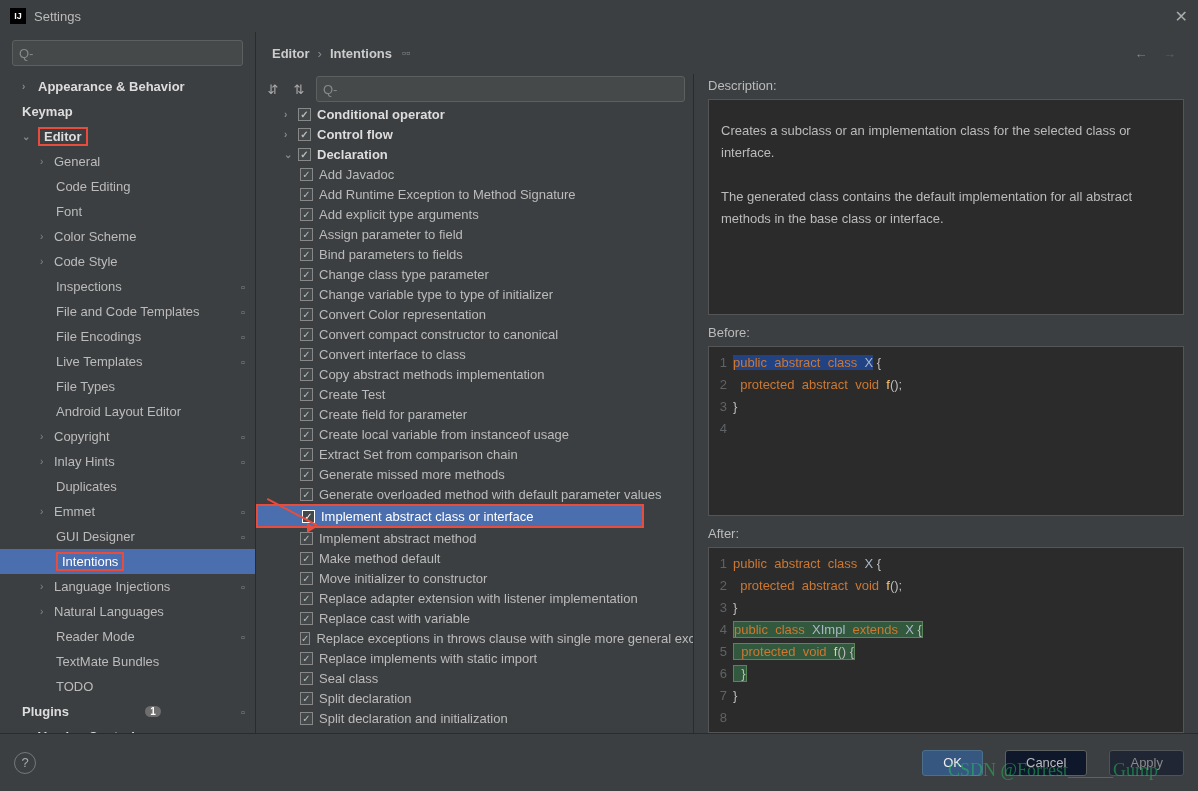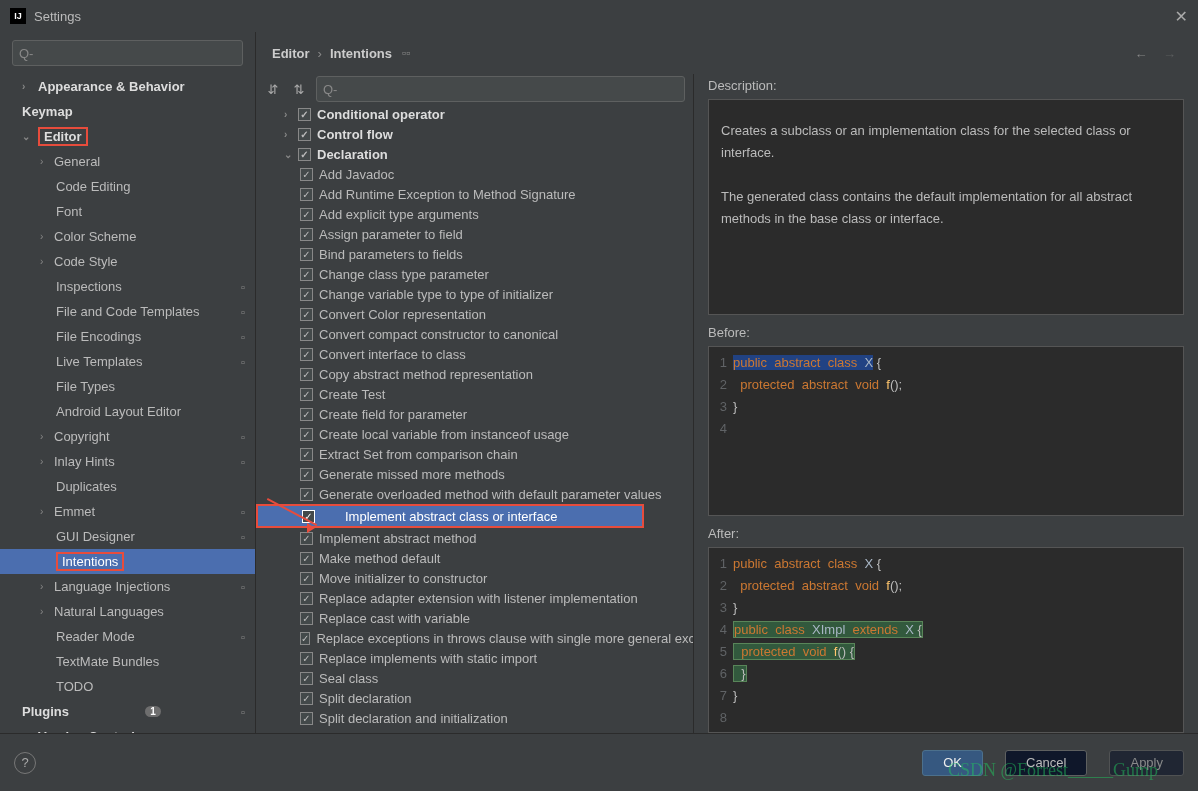--- a/index.html
+++ b/index.html
@@ -260,21 +260,21 @@
             <div class="node d1">
               <span class="cb checked"></span>
               <span>Convert compact constructor to canonical</span>
             </div>
             <div class="node d1">
               <span class="cb checked"></span>
               <span>Convert interface to class</span>
             </div>
             <div class="node d1">
               <span class="cb checked"></span>
-              <span>Copy abstract method representation</span>
+              <span>Copy abstract methods implementation</span>
             </div>
             <div class="node d1">
               <span class="cb checked"></span>
               <span>Create Test</span>
             </div>
             <div class="node d1">
               <span class="cb checked"></span>
               <span>Create field for parameter</span>
             </div>
             <div class="node d1">
@@ -286,21 +286,21 @@
               <span>Extract Set from comparison chain</span>
             </div>
             <div class="node d1">
               <span class="cb checked"></span>
               <span>Generate missed more methods</span>
             </div>
             <div class="node d1">
               <span class="cb checked"></span>
               <span>Generate overloaded method with default parameter values</span>
             </div>
-            <div class="node d1 sel" style="border: 2px solid rgb(231, 76, 60); width: 340px; box-sizing: content-box; gap: 24px;">
+            <div class="node d1 sel" style="border: 2px solid rgb(231, 76, 60); width: 340px; box-sizing: content-box;">
               <span class="cb checked"></span>
               <span>Implement abstract class or interface</span>
             </div>
             <div class="node d1">
               <span class="cb checked"></span>
               <span>Implement abstract method</span>
             </div>
             <div class="node d1">
               <span class="cb checked"></span>
               <span>Make method default</span>

